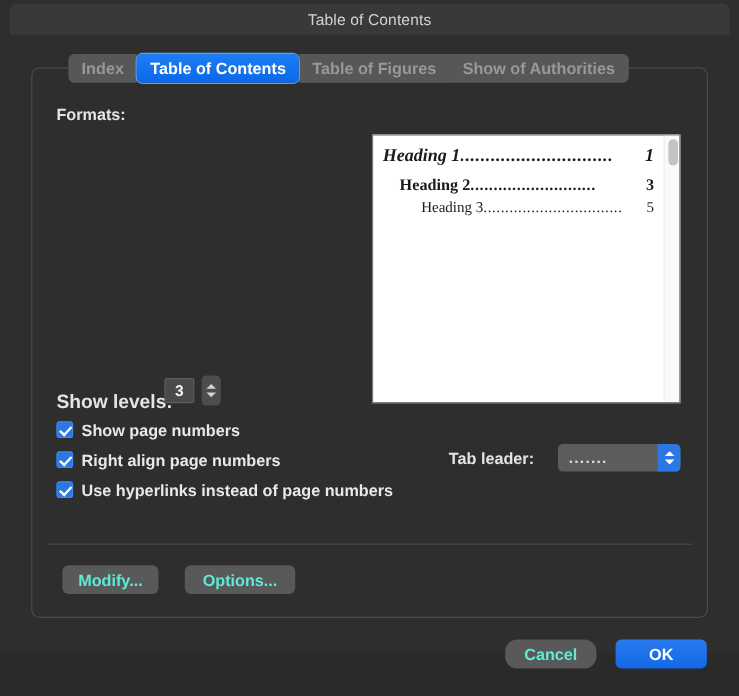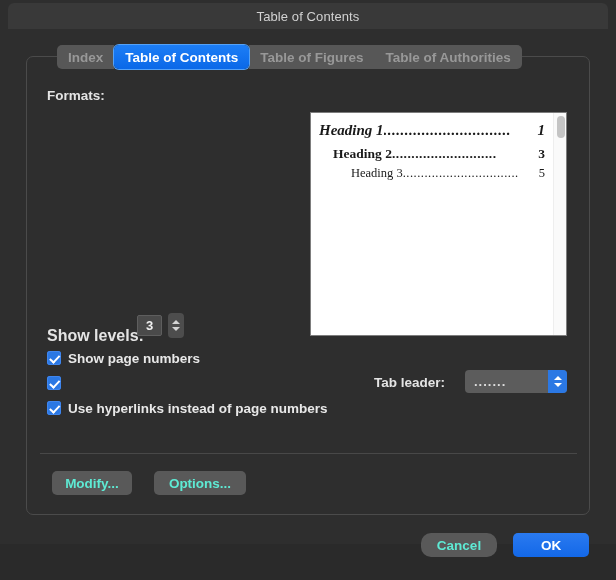--- a/index.html
+++ b/index.html
@@ -355,21 +355,21 @@
   <div class="titlebar">
     <span class="titlebar-text">Table of Contents</span>
   </div>
 
   <div class="groupbox"></div>
 
   <div class="tabstrip">
     <div class="tab">Index</div>
     <div class="tab selected">Table of Contents</div>
     <div class="tab">Table of Figures</div>
-    <div class="tab">Table of Authorities</div>
+    <div class="tab">Show of Authorities</div>
   </div>
 
   <div class="formats-label">Formats:</div>
 
 
   <div class="preview">
     <div class="preview-inner">
       <div class="pv-line pv-h1">
         <span class="pv-label">Heading 1</span>
         <span class="pv-dots">..............................</span>
@@ -397,20 +397,21 @@
     <span class="arw up"></span>
     <span class="arw dn"></span>
   </div>
 
   <div class="checkrow cb-row-1">
     <span class="checkbox"></span>
     <span class="check-label">Show page numbers</span>
   </div>
   <div class="checkrow cb-row-2">
     <span class="checkbox"></span>
+    <span class="check-label">Right align page numbers</span>
   </div>
   <div class="checkrow cb-row-3">
     <span class="checkbox"></span>
     <span class="check-label">Use hyperlinks instead of page numbers</span>
   </div>
 
   <div class="tableader-label">Tab leader:</div>
   <div class="tableader-select">
     <span class="tableader-value">.......</span>
     <span class="select-arrows">

